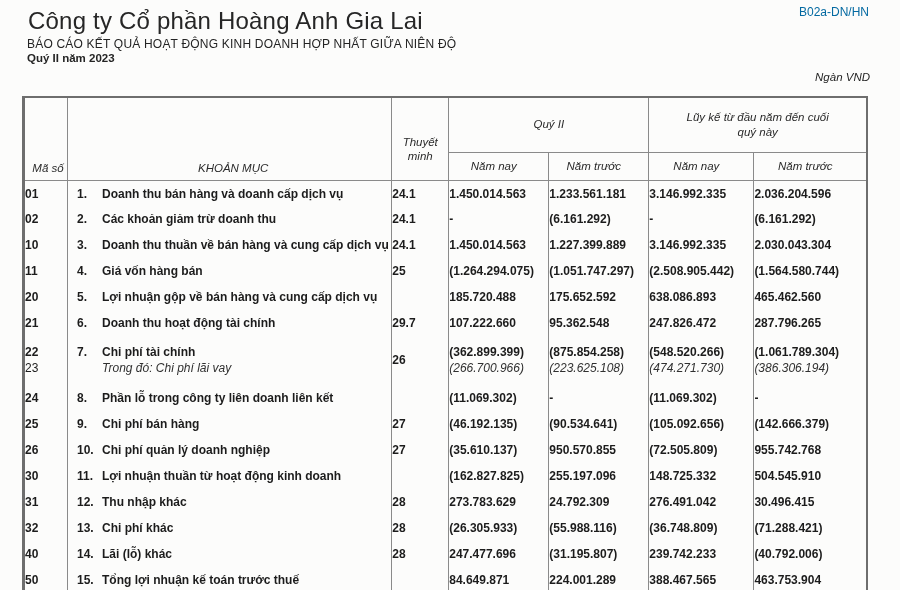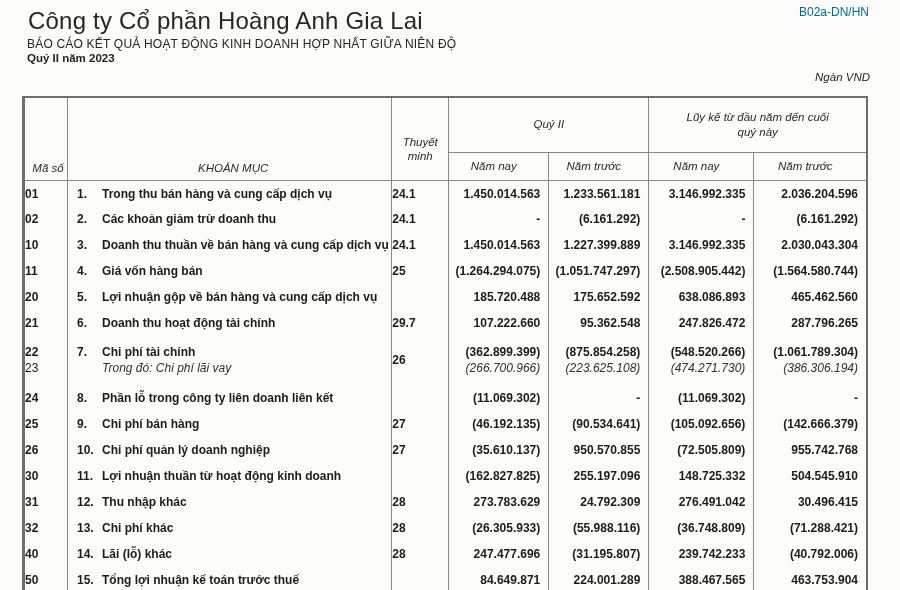--- a/index.html
+++ b/index.html
@@ -53,21 +53,21 @@
   }
   tbody tr        { height: 26px; }
   tbody tr.double { height: 49px; }
   tbody tr.double td { line-height: 1.33; }
   .td-code { text-align: left; }
   .sub-code { font-weight: normal; }
   .td-item { padding-left: 9px; }
   .item-no { display: inline-block; width: 25px; }
   .item-sub { font-style: italic; font-weight: normal; padding-left: 25px; color: #303030; }
   .td-note { text-align: left; }
-  .td-num  { text-align: right; padding-right: 8px; }
+  .td-num  { text-align: left; padding-right: 17px; }
   .num-sub { font-style: italic; font-weight: normal; color: #303030; }
 </style>
 </head>
 <body>
 
 <div>
   <div class="company">Công ty Cổ phần Hoàng Anh Gia Lai</div>
   <div class="form-code">B02a-DN/HN</div>
   <div class="report-title">BÁO CÁO KẾT QUẢ HOẠT ĐỘNG KINH DOANH HỢP NHẤT GIỮA NIÊN ĐỘ</div>
   <div class="period">Quý II năm 2023</div>
@@ -101,21 +101,21 @@
         <th class="h-sub">Năm nay</th>
         <th class="h-sub">Năm trước</th>
       </tr>
     </thead>
     <tbody id="tbody">
         <tr>
           <td class="td-code">
             <div>01</div>
           </td>
           <td class="td-item">
-            <div><span class="item-no">1.</span><span>Trong thu bán hàng và cung cấp dịch vụ</span></div>
+            <div><span class="item-no">1.</span><span>Doanh thu bán hàng và doanh cấp dịch vụ</span></div>
           </td>
           <td class="td-note">
             <div>24.1</div>
           </td>
           <td class="td-num">
             <div>1.450.014.563</div>
           </td>
           <td class="td-num">
             <div>1.233.561.181</div>
           </td>

